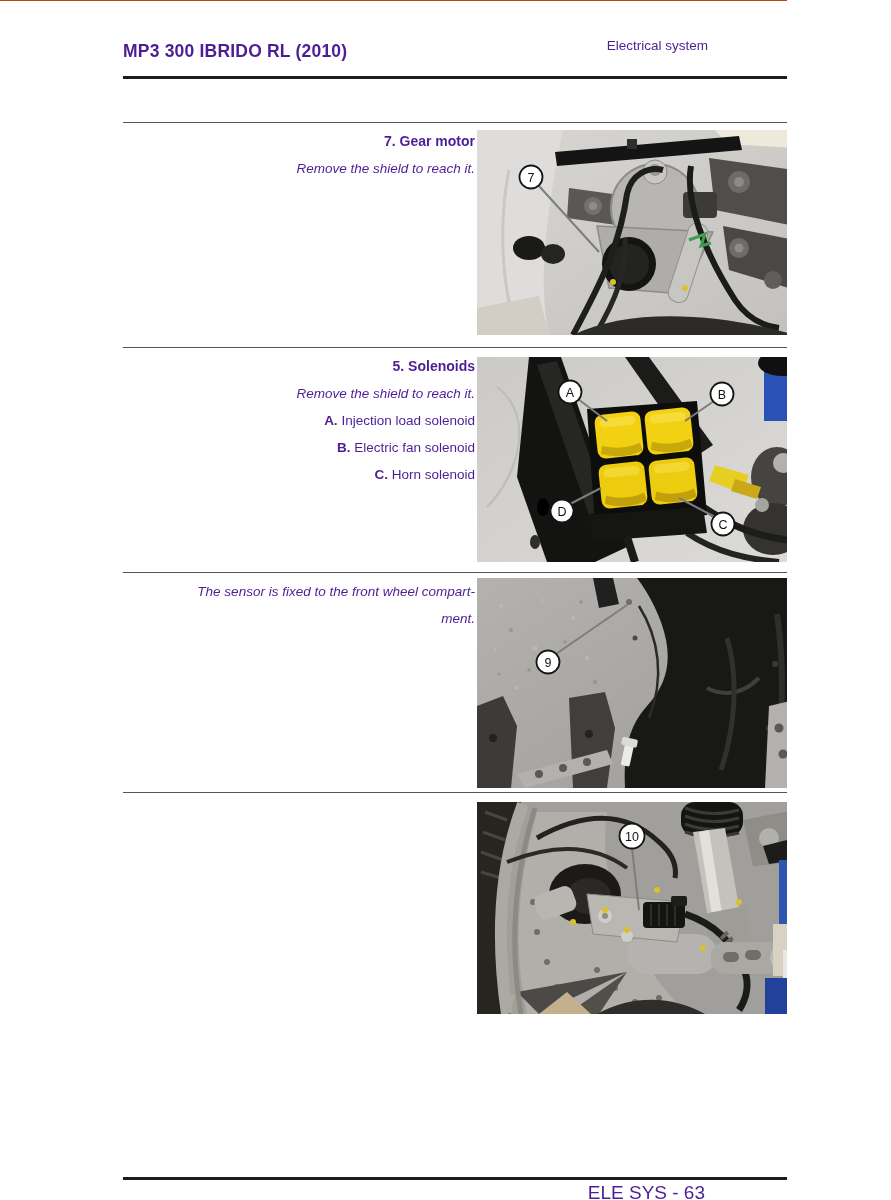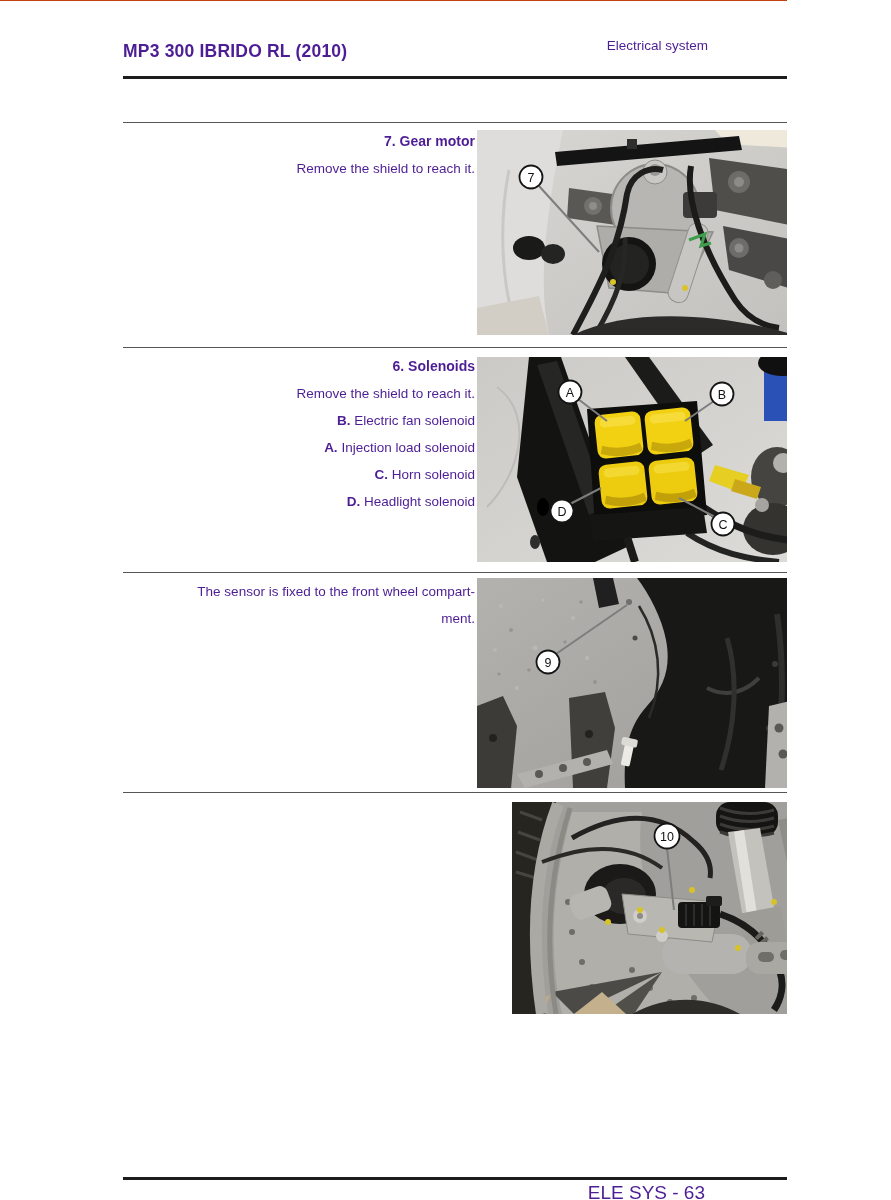--- a/index.html
+++ b/index.html
@@ -13,29 +13,29 @@
   .hdr-rule{position:absolute;left:123px;top:75px;width:689px;height:3px;background:#1c1c1c;}
 
   .section{position:absolute;left:123px;width:684px;border-top:1px solid #555;text-align:right;}
   #sec7{top:121px;height:225px;}
   #sec8{top:346px;height:225px;}
   #sec9{top:571px;height:220px;}
   #sec10{top:791px;height:231px;}
 
   .txt{position:absolute;left:0;top:5px;width:352px;}
   .h{font-size:14px;font-weight:bold;line-height:27px;}
-  .b{font-size:13.5px;line-height:27px;}
+  .b{font-size:13.5px;line-height:27px;font-style:italic;}
   .item{font-size:13.5px;line-height:27px;}
   .k{font-weight:bold;}
 
   .photo{position:absolute;left:354px;background:#c8c7c4;}
   #sec7 .photo{top:7px;width:318px;height:205px;}
   #sec8 .photo{top:9px;width:318px;height:205px;}
   #sec9 .photo{top:5px;width:318px;height:210px;}
-  #sec10 .photo{top:9px;width:318px;height:212px;margin-left:35px;}
+  #sec10 .photo{top:9px;width:318px;height:212px;}
   .photo svg{display:block;width:100%;height:100%;}
 
   .co-text{font-size:12.5px;fill:#111;text-anchor:middle;font-family:"Liberation Sans","DejaVu Sans",sans-serif;}
   .co-circle{fill:#fff;stroke:#141414;stroke-width:1.8;}
   .co-line{stroke:#7d7d7d;stroke-width:2;}
 
   .ftr-rule{position:absolute;left:123px;top:1176px;width:690px;height:3px;background:#1c1c1c;}
   .ftr-text{position:absolute;right:82px;top:1181px;font-size:19px;}
 </style>
 </head>
@@ -100,26 +100,25 @@
           <line class="co-line" x1="62" y1="56" x2="122" y2="122"></line>
           <circle class="co-circle" cx="54" cy="47" r="11.5"></circle>
           <text class="co-text" x="54" y="51.5">7</text>
         </g>
       </svg>
     </div>
   </div>
 
   <div class="section" id="sec8">
     <div class="txt">
-      <div class="h">6. Solenoids</div>
+      <div class="h">5. Solenoids</div>
       <div class="b">Remove the shield to reach it.</div>
+      <div class="item"><span class="k">A.</span> <span>Injection load solenoid</span></div>
       <div class="item"><span class="k">B.</span> <span>Electric fan solenoid</span></div>
-      <div class="item"><span class="k">A.</span> <span>Injection load solenoid</span></div>
       <div class="item"><span class="k">C.</span> <span>Horn solenoid</span></div>
-      <div class="item"><span class="k">D.</span> <span>Headlight solenoid</span></div>
     </div>
     <div class="photo">
       <svg viewBox="0 0 318 205" preserveAspectRatio="none">
         <defs>
           <linearGradient id="g2bg" x1="0" y1="0" x2="1" y2="1">
             <stop offset="0" stop-color="#cbcac7"></stop>
               <stop offset="1" stop-color="#dcdbd8"></stop>
           </linearGradient>
         </defs>
         <rect width="318" height="205" fill="url(#g2bg)"></rect>

